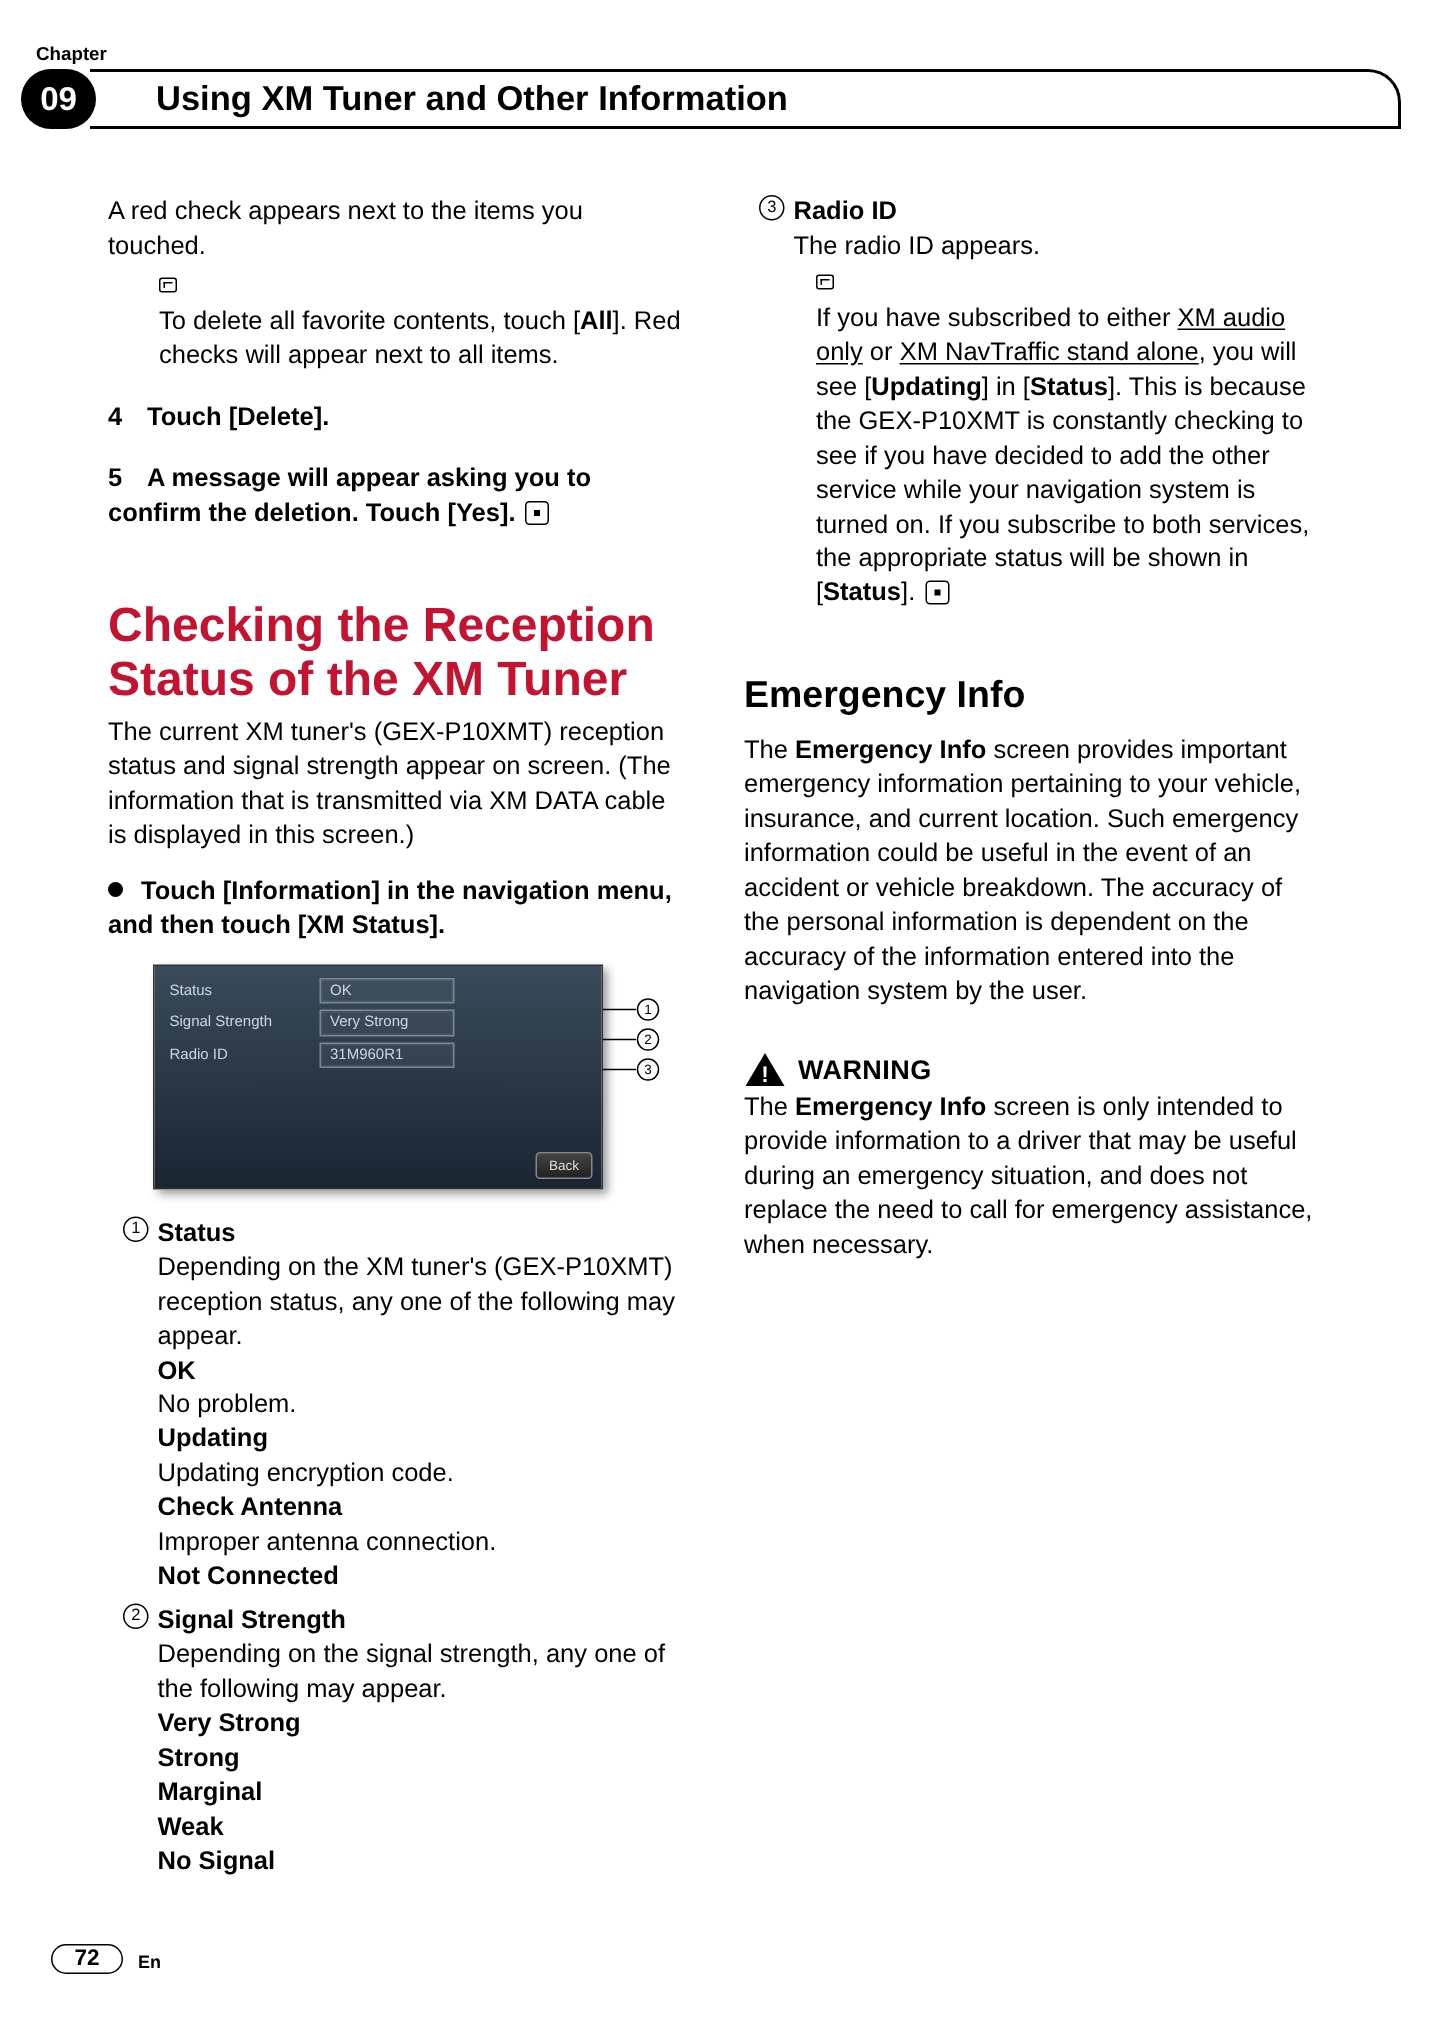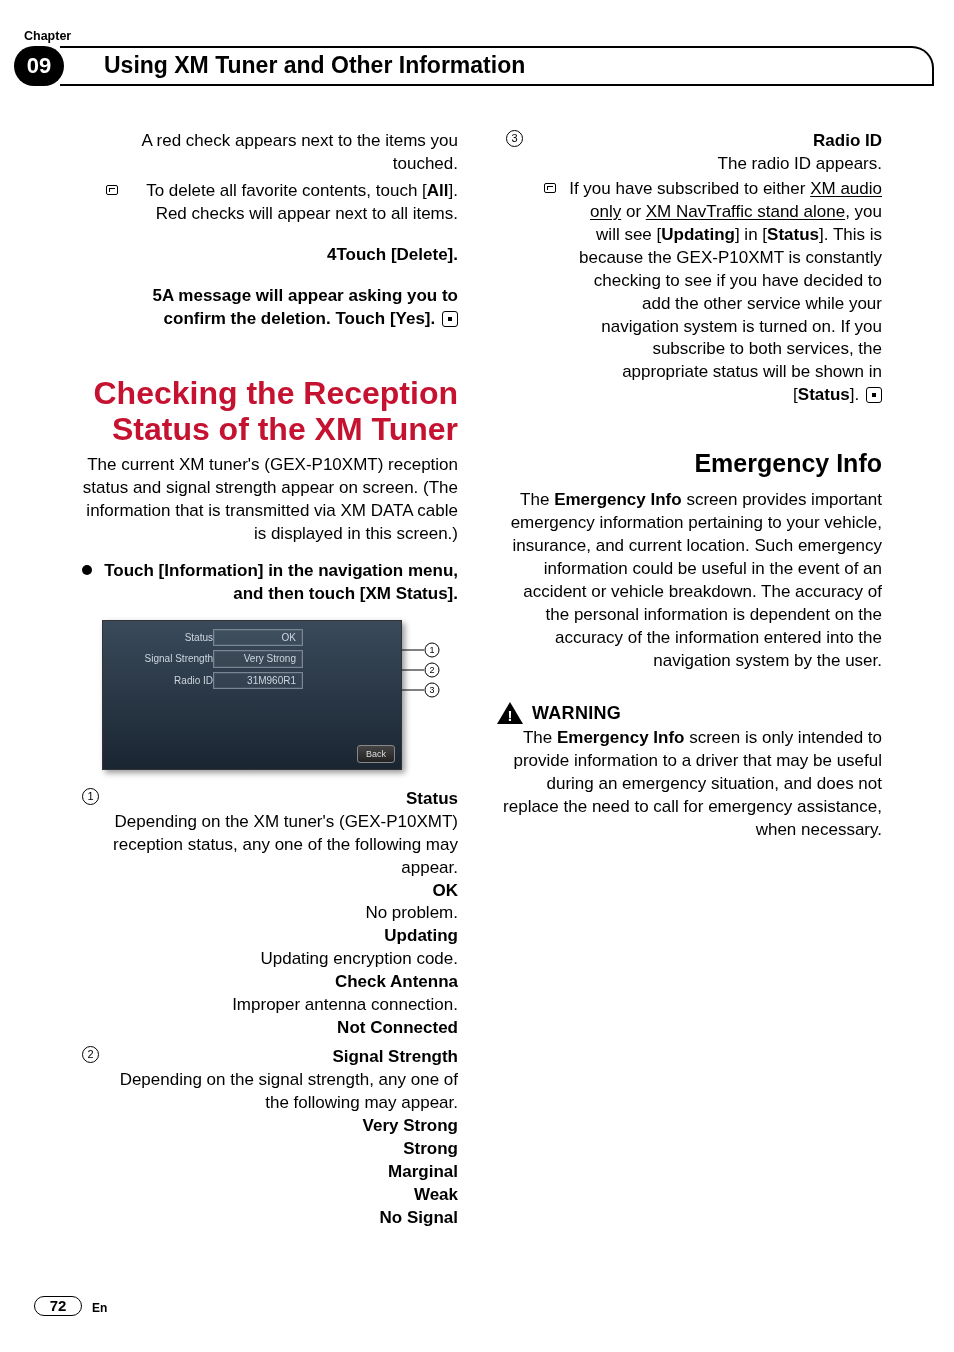--- a/index.html
+++ b/index.html
@@ -65,23 +65,23 @@
   }
   .columns {
     position: absolute;
     top: 130px;
     left: 72px;
     right: 72px;
     bottom: 90px;
     display: flex;
     gap: 38px;
   }
-  .col { flex: 1; text-align: right; }
+  .col { flex: 1; }
   .col p, .col div.para { margin-bottom: 4px; font-size: 17px; }
-  .bullet-row { display: flex; align-items: flex-start; gap: 8px; margin-left: 34px; margin-top:2px; margin-bottom:6px;}
+  .bullet-row { display: flex; align-items: flex-start; gap: 8px; margin-left: 34px; margin-top:2px; margin-bottom:6px;flex-direction:column;}
   .hollow-box { width: 12px; height: 10px; border: 1.5px solid #000; border-radius:2px; margin-top: 5px; flex-shrink:0; position:relative;}
   .hollow-box::after{content:"";position:absolute;left:2px;top:2px;right:2px;bottom:2px;border-left:1px solid #000;border-top:1px solid #000;}
   .step { margin-top: 18px; }
   .step-num { font-weight: bold; display:inline-block; width:26px;}
   .h2red {
     font-size: 32px;
     font-weight: 800;
     color: #c41230;
     line-height: 1.15;
     margin-top: 44px;

